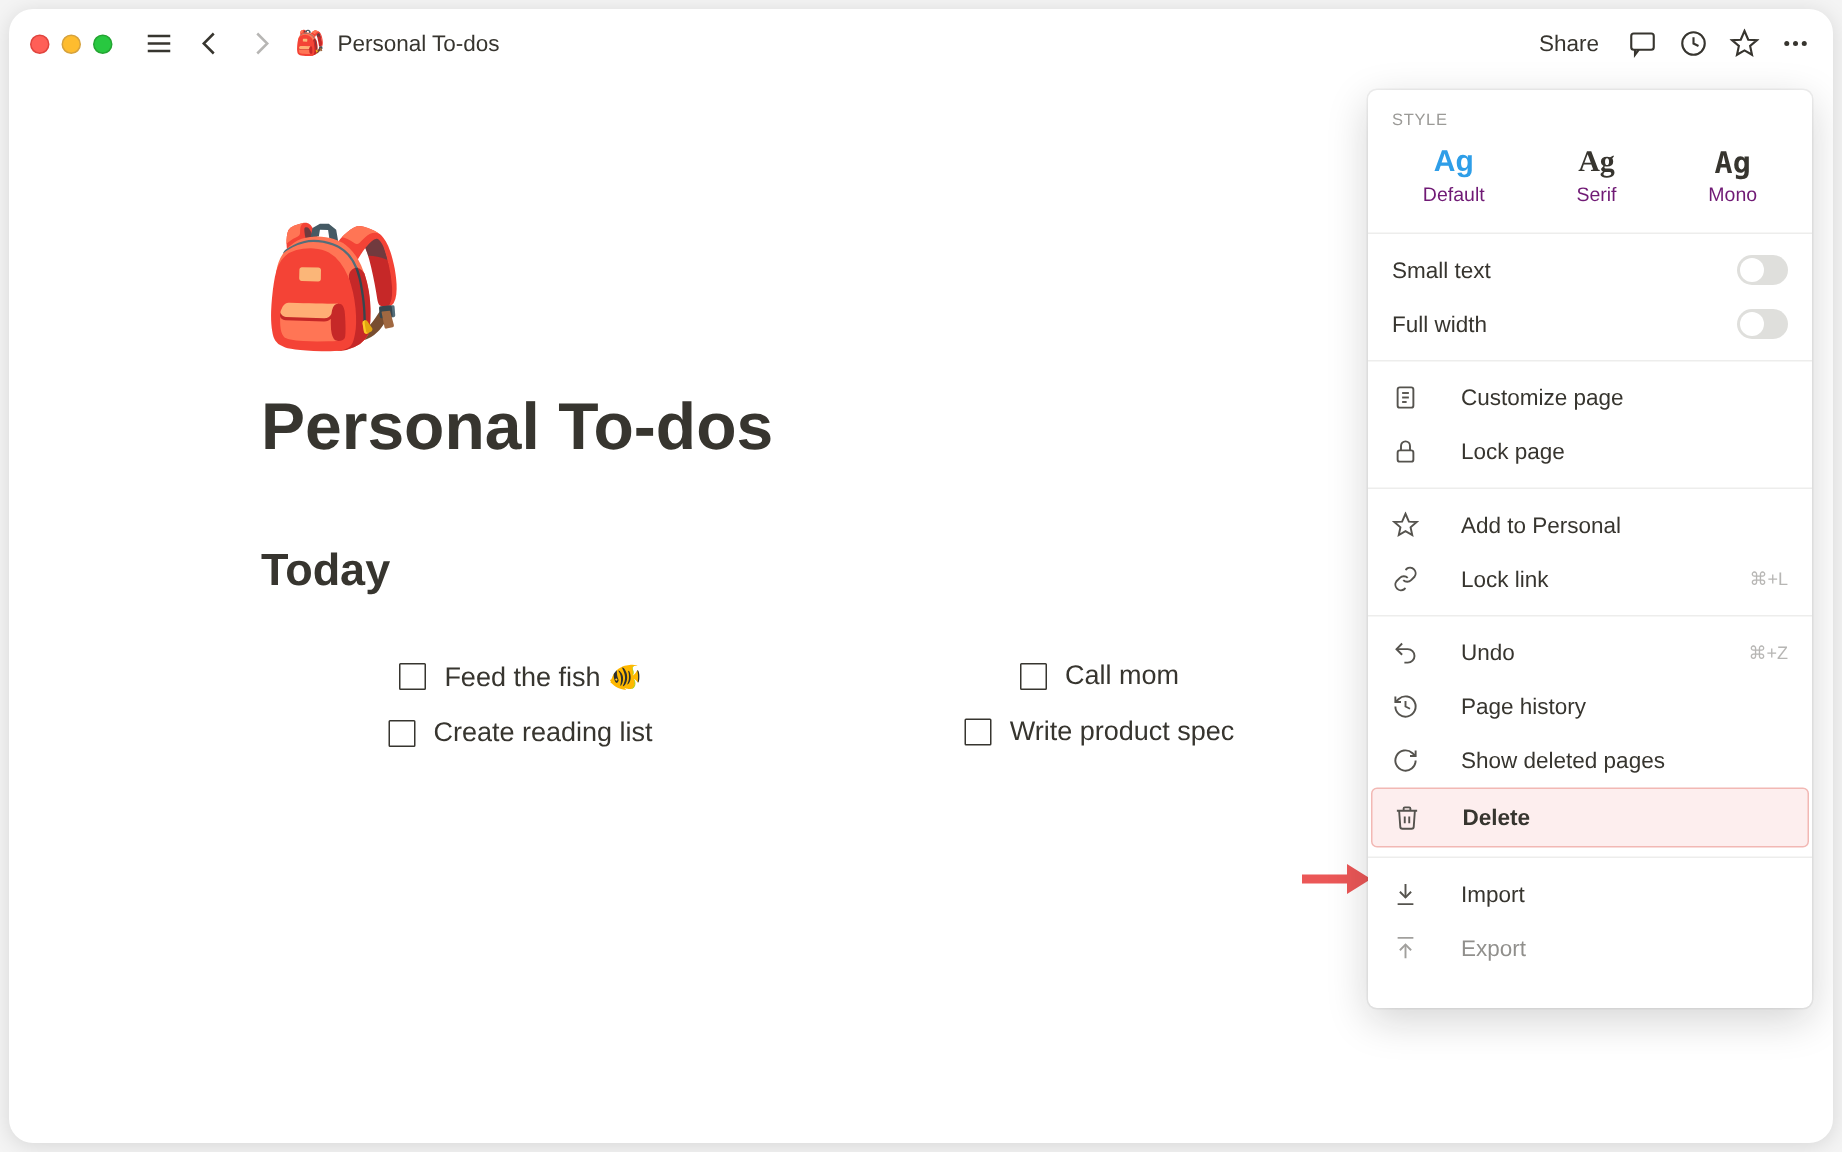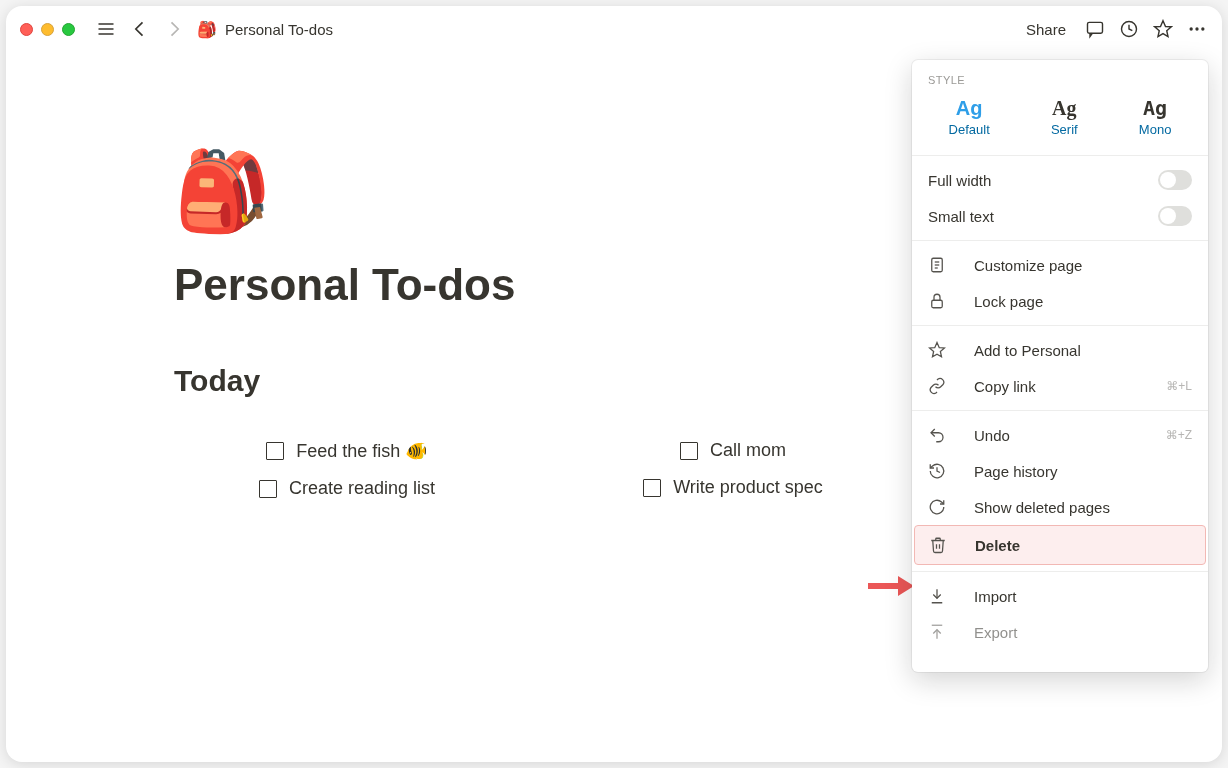--- a/index.html
+++ b/index.html
@@ -68,21 +68,21 @@
     overflow:hidden;
     font-size:15px;
   }
   .panel .label { font-size:11px; letter-spacing:.04em; color:#9b9a97; padding:14px 16px 4px;}
   .styles { display:flex; justify-content:space-around; padding:4px 6px 14px;}
   .style-opt { text-align:center; cursor:pointer; padding:4px 8px; border-radius:4px;}
   .style-opt .ag { font-size:20px; font-weight:700; line-height:1;}
   .style-opt.default .ag { color:#2e9ee8; font-family:-apple-system,sans-serif;}
   .style-opt.serif   .ag { font-family:Georgia,'Times New Roman',serif;}
   .style-opt.mono    .ag { font-family:ui-monospace,Menlo,monospace;}
-  .style-opt .cap { font-size:13px; color:#0369a1; margin-top:4px;}
+  .style-opt .cap { font-size:13px; color:#701a75; margin-top:4px;}
   .divider { height:1px; background:#ededec;}
   .row { display:flex; align-items:center; height:36px; padding:0 16px; gap:28px; cursor:pointer;}
   .row .txt { flex:1;}
   .row .kbd { font-size:12px; color:#b7b6b4;}
   .row svg, .row .ic { width:18px; height:18px; flex-shrink:0; color:#55534e;}
   .toggle-row { display:flex; align-items:center; justify-content:space-between; height:36px; padding:0 16px;}
   .toggle { width:34px; height:20px; border-radius:10px; background:#dfdfdc; position:relative;}
   .toggle::after{ content:""; position:absolute; left:2px; top:2px; width:16px; height:16px; border-radius:50%; background:#fff;}
   .group { padding:6px 0;}
   .row.highlight {
@@ -219,25 +219,25 @@
       </div>
       <div class="style-opt mono">
         <div class="ag">Ag</div>
         <div class="cap">Mono</div>
       </div>
     </div>
     <div class="divider"></div>
 
     <div class="group">
       <div class="toggle-row">
+        <span>Small text</span>
+        <span class="toggle"></span>
+      </div>
+      <div class="toggle-row">
         <span>Full width</span>
-        <span class="toggle"></span>
-      </div>
-      <div class="toggle-row">
-        <span>Small text</span>
         <span class="toggle"></span>
       </div>
     </div>
     <div class="divider"></div>
 
     <div class="group">
       <div class="row">
         <svg class="ic" viewBox="0 0 24 24" fill="none" stroke="currentColor" stroke-width="1.7">
             <rect x="5" y="3" width="14" height="18" rx="2"></rect>
             <line x1="9" y1="8" x2="15" y2="8"></line>
@@ -261,21 +261,21 @@
         <svg class="ic" viewBox="0 0 24 24" fill="none" stroke="currentColor" stroke-width="1.7">
             <polygon points="12 2 15 9 22 9.3 16.5 14 18 21 12 17.5 6 21 7.5 14 2 9.3 9 9"></polygon>
           </svg>
         <span class="txt">Add to Personal</span>
       </div>
       <div class="row">
         <svg class="ic" viewBox="0 0 24 24" fill="none" stroke="currentColor" stroke-width="1.7">
             <path d="M10 13a5 5 0 0 0 7 0l3-3a5 5 0 0 0-7-7l-1 1"></path>
             <path d="M14 11a5 5 0 0 0-7 0l-3 3a5 5 0 0 0 7 7l1-1"></path>
           </svg>
-        <span class="txt">Copy link</span>
+        <span class="txt">Lock link</span>
         <span class="kbd">⌘+L</span>
       </div>
     </div>
     <div class="divider"></div>
 
     <div class="group">
       <div class="row">
         <svg class="ic" viewBox="0 0 24 24" fill="none" stroke="currentColor" stroke-width="1.7">
             <path d="M9 14 4 9l5-5"></path>
             <path d="M4 9h10a6 6 0 1 1 0 12h-3"></path>

